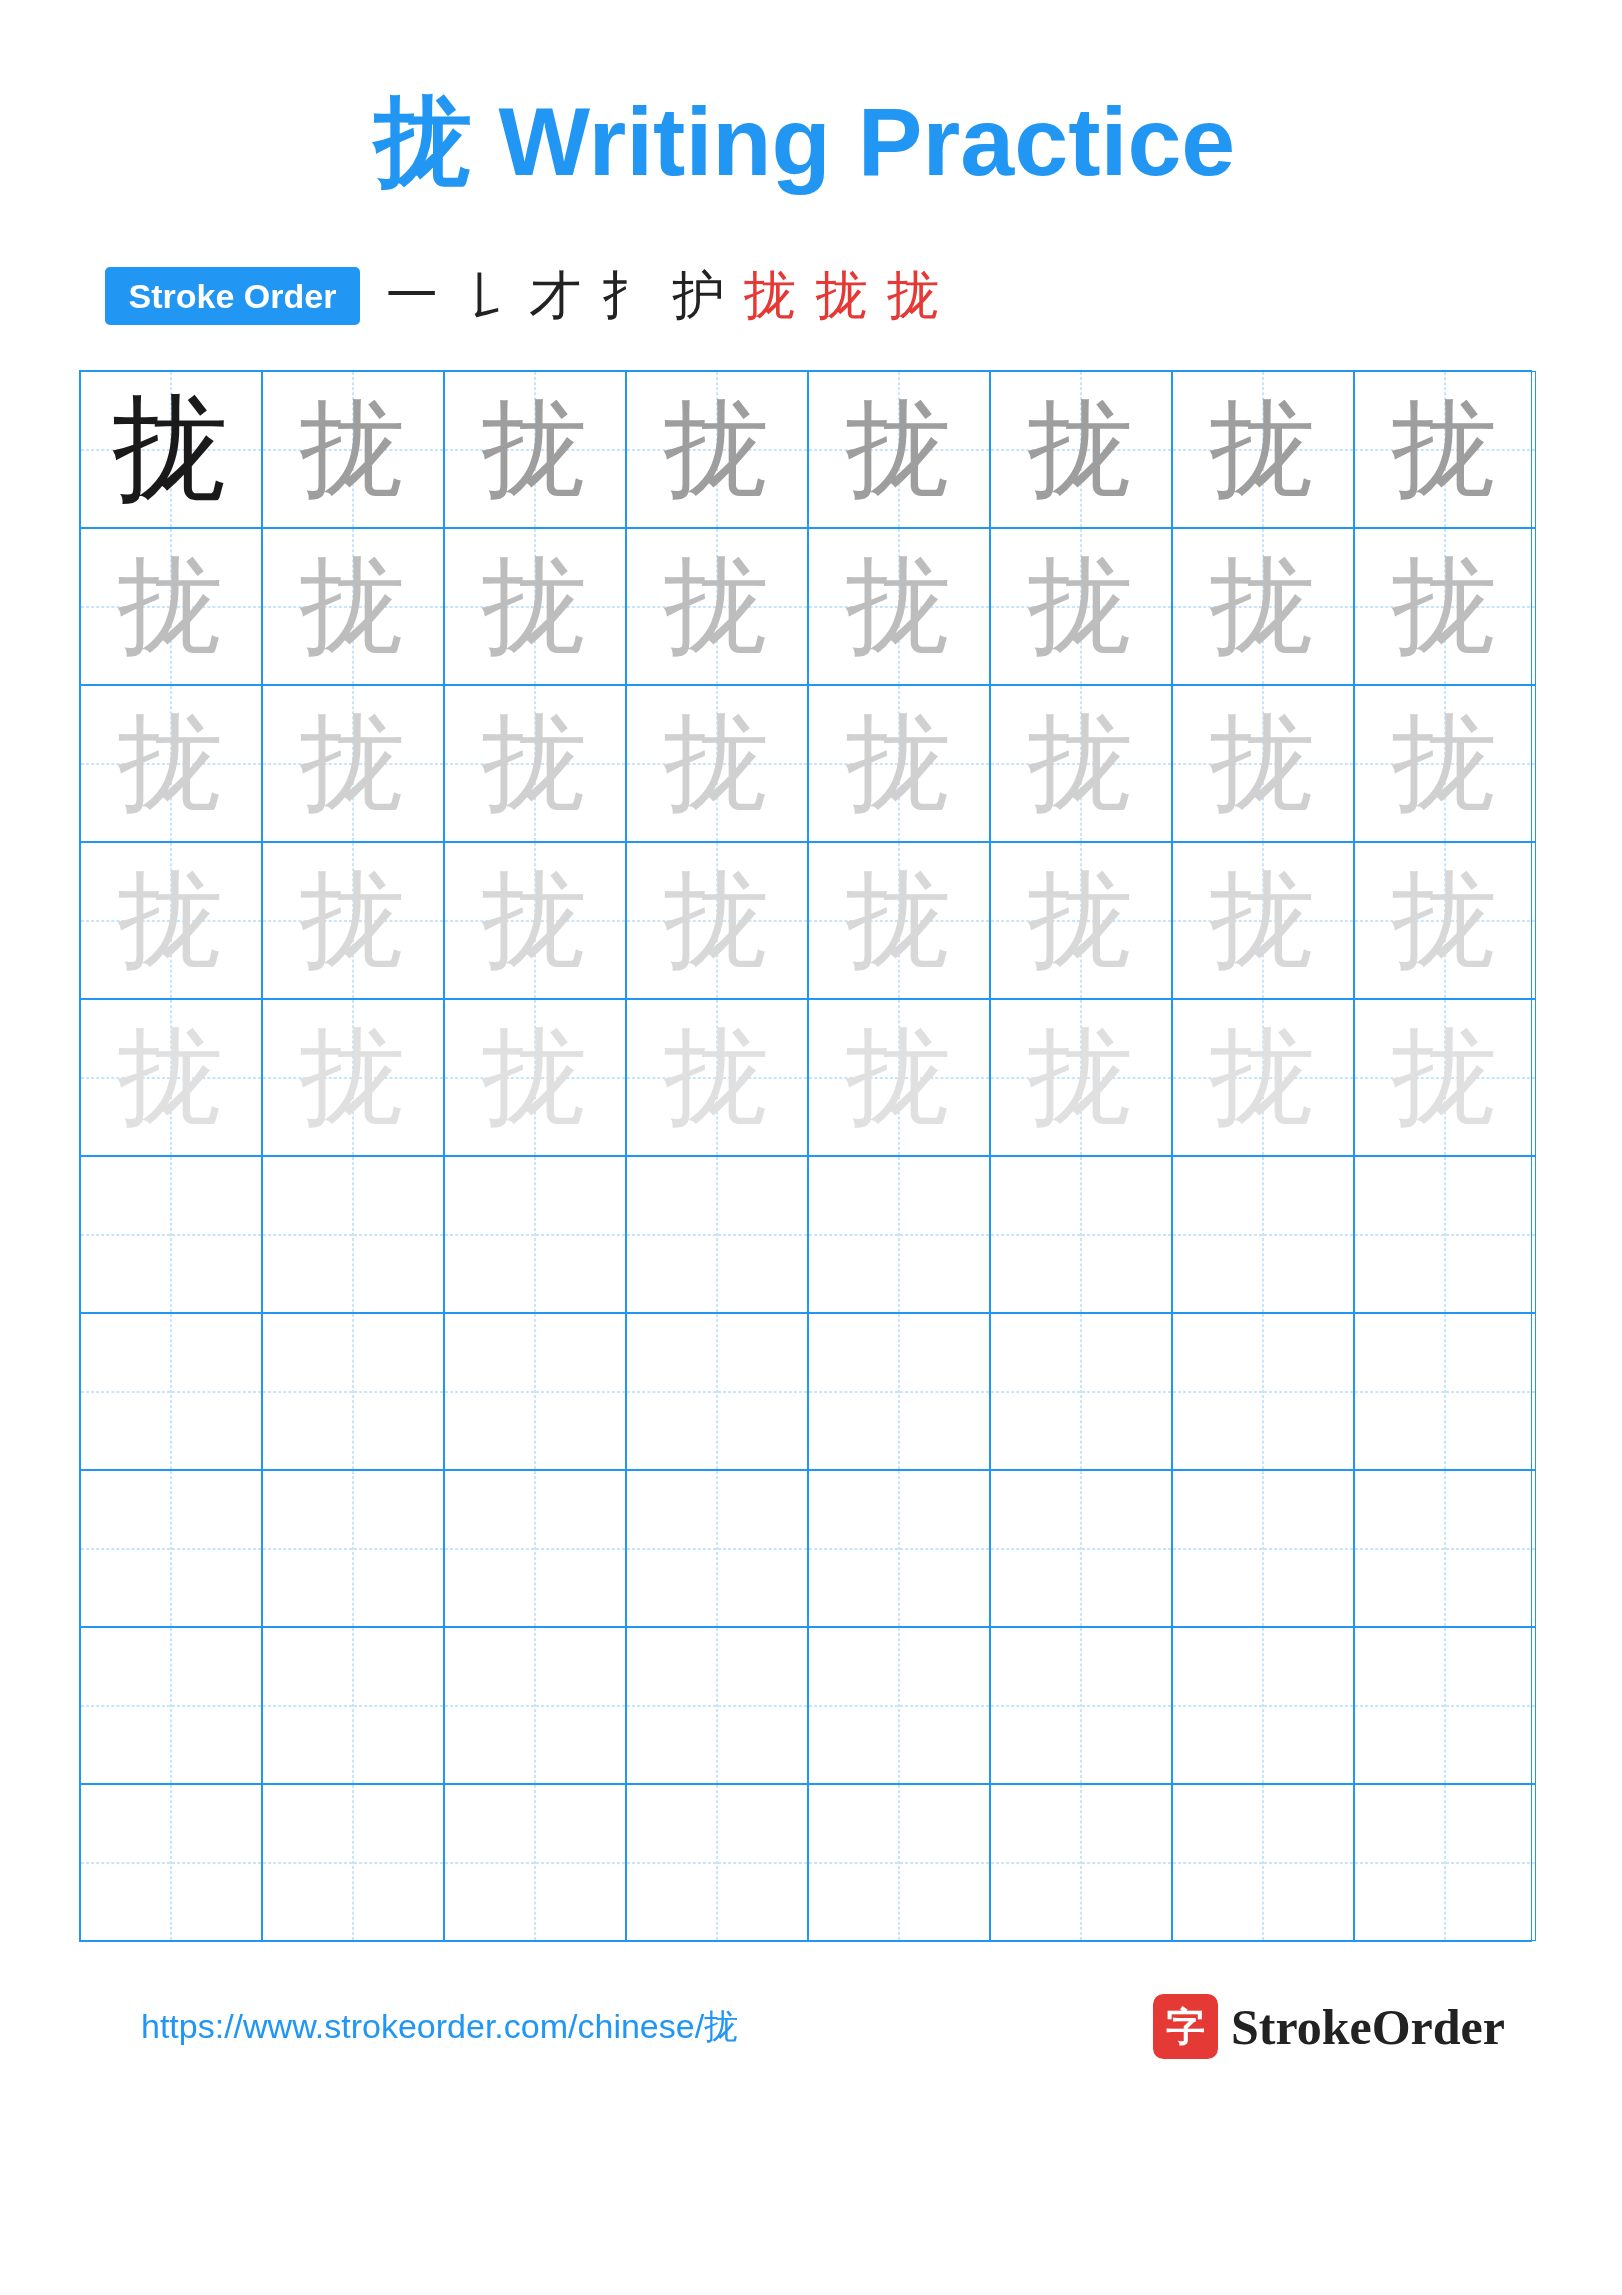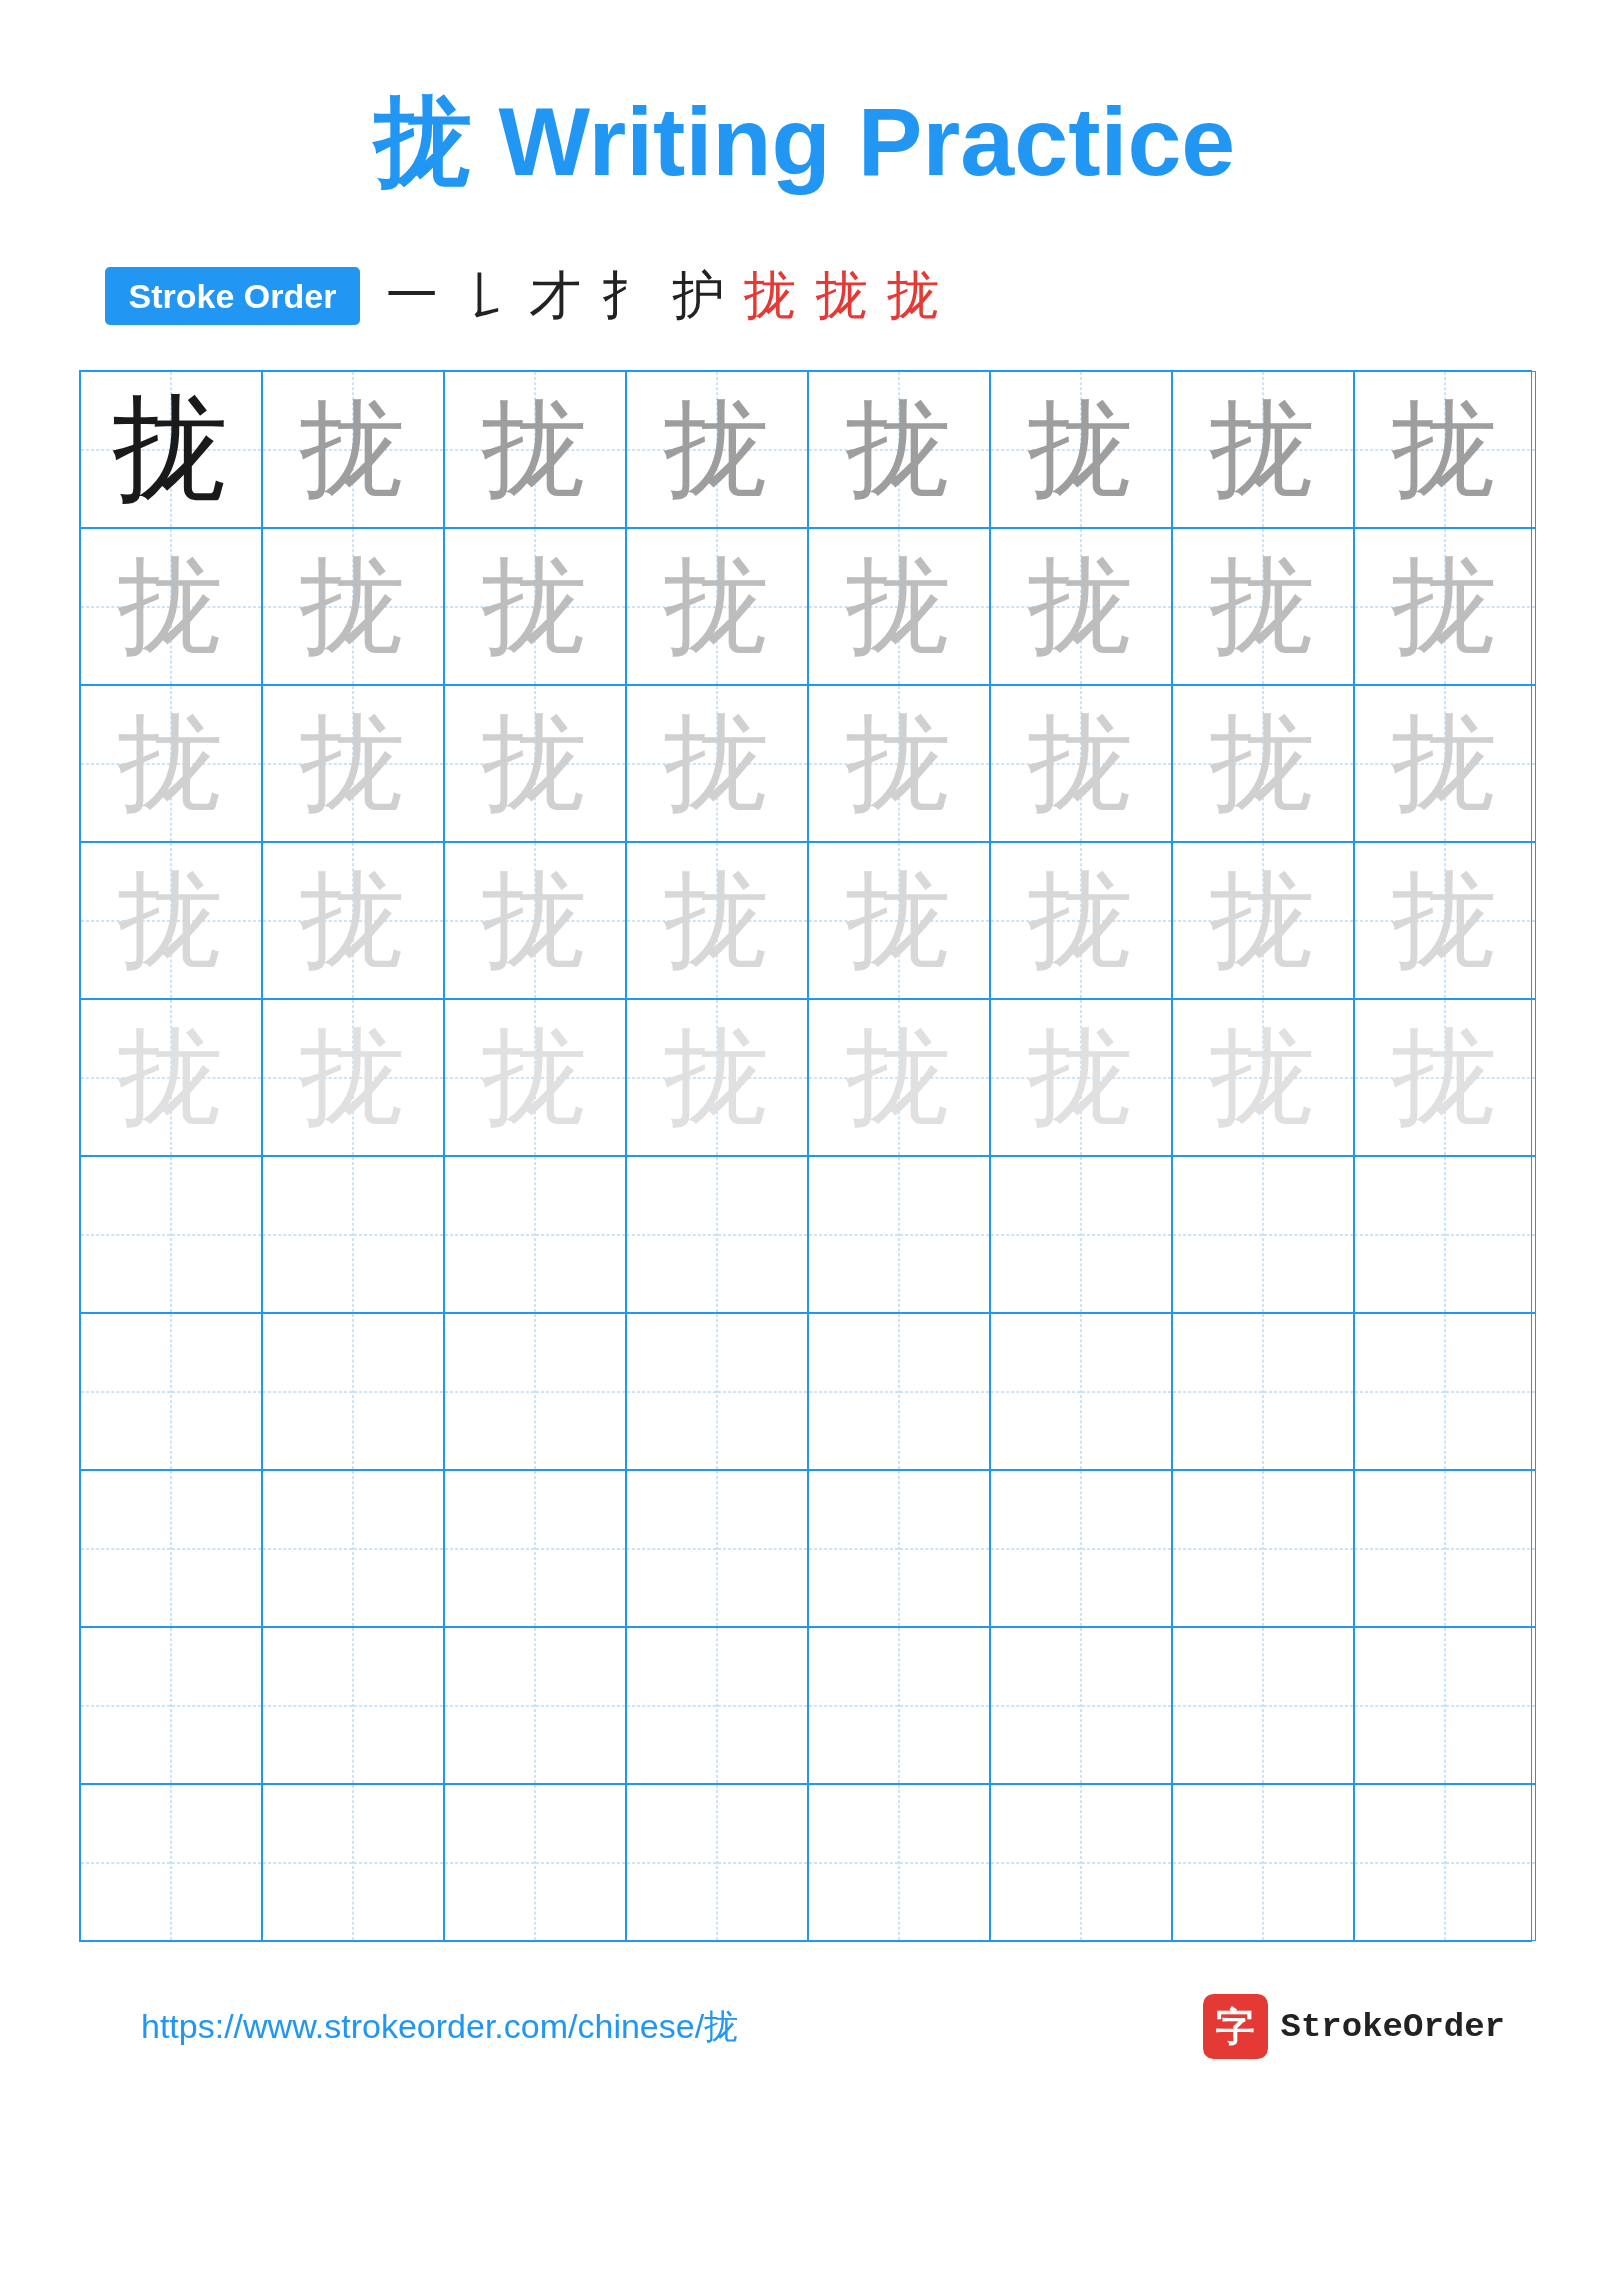--- a/index.html
+++ b/index.html
@@ -161,22 +161,22 @@
       display: flex;
       align-items: center;
       justify-content: center;
       font-size: 39px;
       color: white;
       font-family: sans-serif;
       font-weight: bold;
     }
 
     .footer-brand-name {
-      font-size: 34px;
-      font-family: Liberation Mono, monospace;
+      font-size: 50px;
+      font-family: Liberation Serif, serif;
       font-weight: bold;
       color: #222;
     }
   </style>
 </head>
 <body>
 
 <div class="page">
 
   <h1 class="title">

